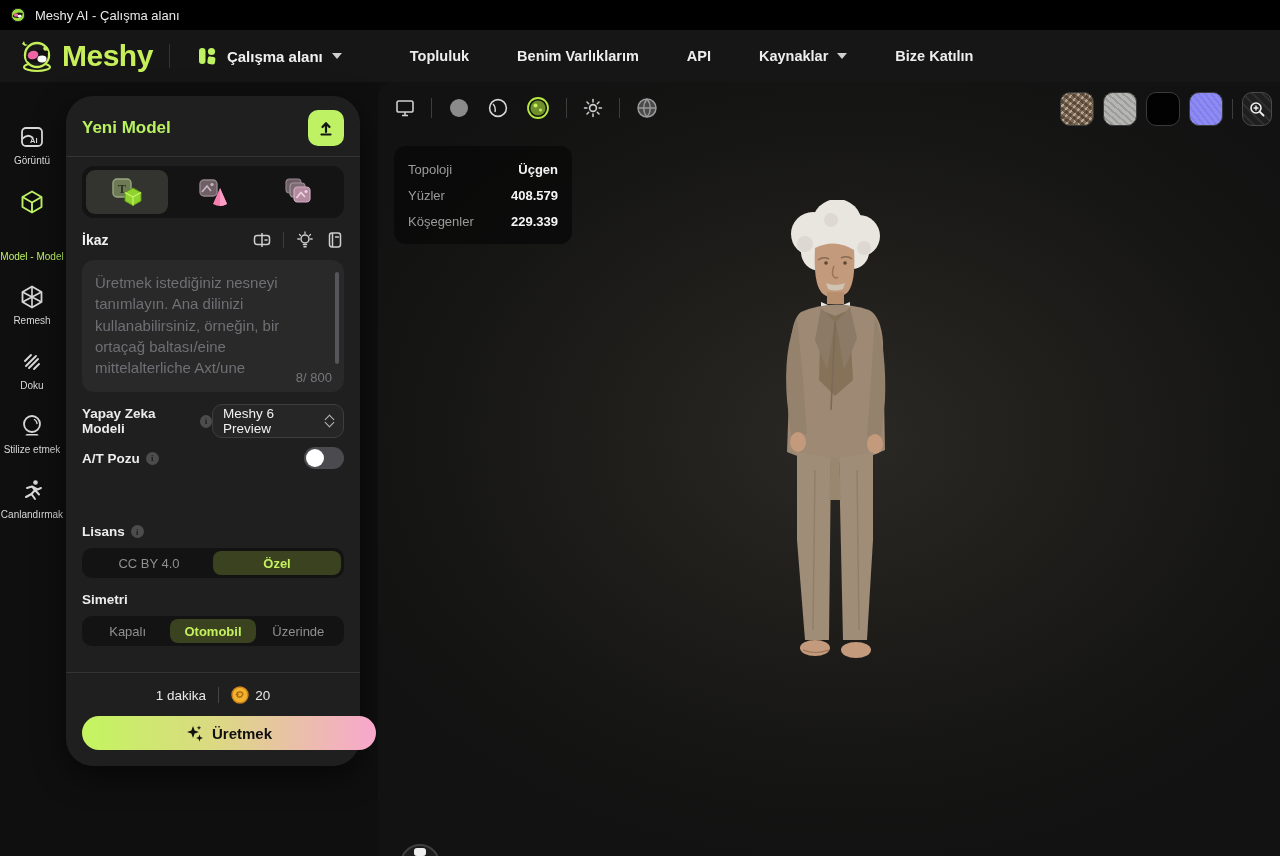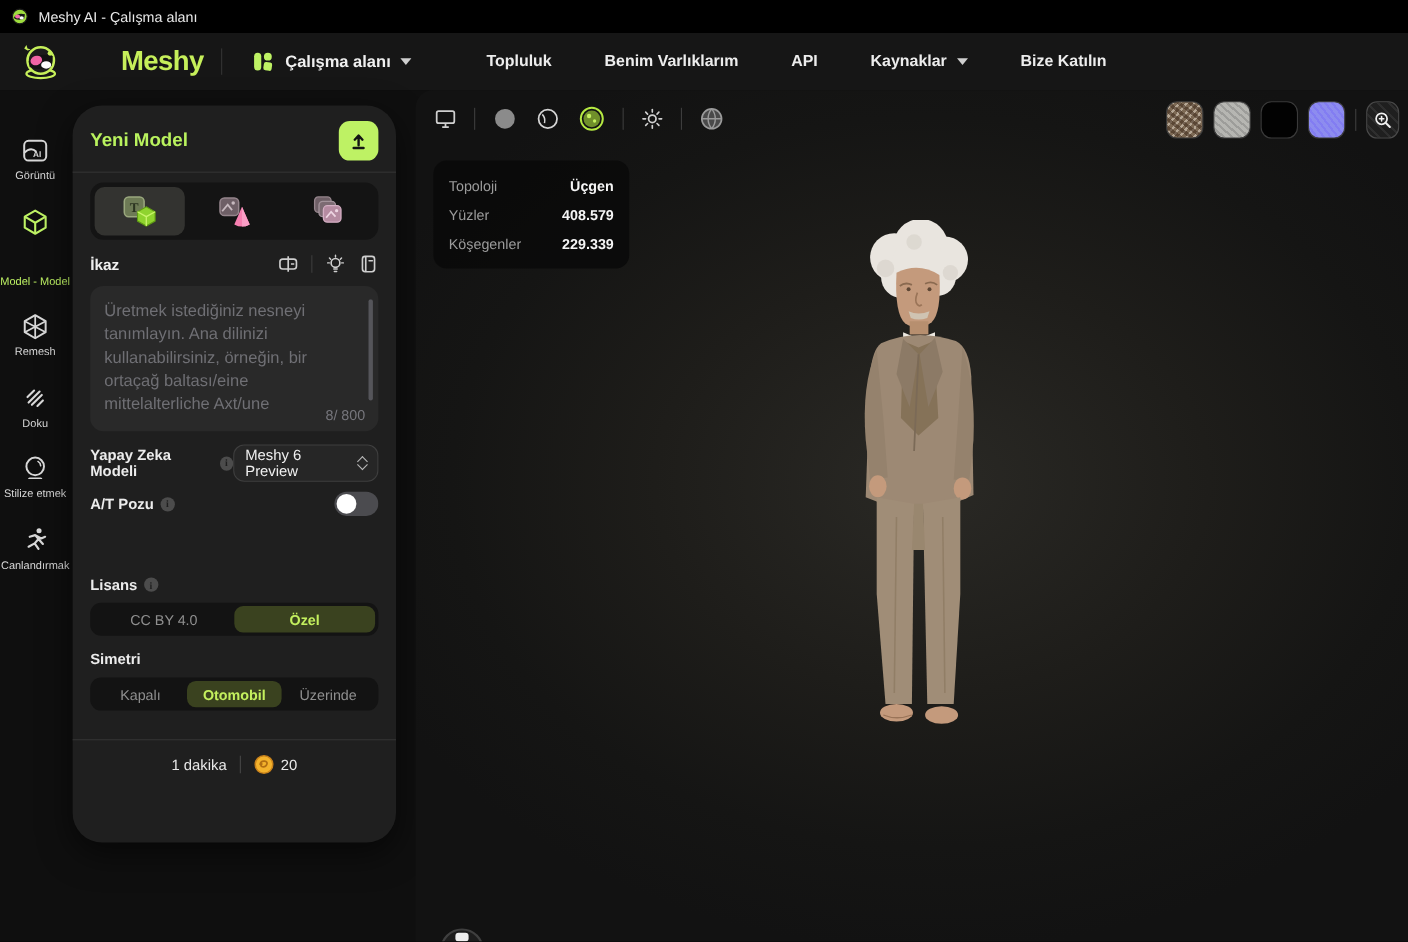--- a/index.html
+++ b/index.html
@@ -6,21 +6,21 @@
   html,body { width:1280px; height:856px; overflow:hidden; background:#0d0d0d;
     font-family:"Liberation Sans", sans-serif; color:#e5e5e5; }
 
   
   .titlebar { height:30px; background:#000; display:flex; align-items:center; gap:9px; padding-left:10px; }
   .titlebar .t-text { font-size:13px; color:#e8e8e8; }
 
   
   .navbar { height:52px; background:#161616; display:flex; align-items:center; padding:0 18px; }
   .brand { display:flex; align-items:center; gap:8px; cursor:pointer; }
-  .brand-word { font-size:25px; font-weight:bold; color:#c6ef5a; letter-spacing:-0.5px;margin-left:48px; }
+  .brand-word { font-size:30px; font-weight:bold; color:#c6ef5a; letter-spacing:-0.5px; }
   .nav-div { width:1px; height:24px; background:#333; margin:0 16px; }
   .ws-btn { display:flex; align-items:center; gap:9px; padding:6px 10px; border-radius:8px; cursor:pointer; }
   .ws-btn .ws-label { font-size:15px; font-weight:bold; color:#f0f0f0; }
   .chev { width:0; height:0; border-left:5px solid transparent; border-right:5px solid transparent; border-top:6px solid #cfcfcf; }
   .nav-links { display:flex; align-items:center; gap:48px; margin-left:58px; }
   .nav-link { font-size:14.5px; font-weight:bold; color:#ededed; cursor:pointer; display:flex; align-items:center; gap:9px; }
 
   
   .app-body { position:relative; height:774px; background:#0f0f0f; }
 
@@ -369,20 +369,28 @@
       <span class="cost-div"></span>
       <span class="cost-credits">
         <svg width="18" height="18" viewBox="0 0 18 18">
           <circle cx="9" cy="9" r="8" fill="#f3b22c"></circle>
           <circle cx="9" cy="9" r="8" fill="none" stroke="#c9821b" stroke-width="1.4"></circle>
           <path d="M5.5 9 Q6 5.5 9.5 6 Q12.5 6.5 11.5 9 Q10.5 11.5 7.5 11 Q5.5 10.5 7 8.5" fill="none" stroke="#b26f12" stroke-width="1.6" stroke-linecap="round"></path>
         </svg>
         <span>20</span>
       </span>
     </div>
+    <button class="p-abs gen-btn">
+      <svg width="18" height="18" viewBox="0 0 18 18">
+        <path d="M7 2 L8.6 6.4 L13 8 L8.6 9.6 L7 14 L5.4 9.6 L1 8 L5.4 6.4 Z" fill="#101010"></path>
+        <path d="M13.5 10.5 L14.4 13 L17 14 L14.4 15 L13.5 17.4 L12.6 15 L10 14 L12.6 13 Z" fill="#101010"></path>
+        <path d="M13 1.5 L13.6 3.2 L15.3 3.8 L13.6 4.4 L13 6.1 L12.4 4.4 L10.7 3.8 L12.4 3.2 Z" fill="#101010"></path>
+      </svg>
+      <span class="gen-label">Üretmek</span>
+    </button>
   </div>
 
   <div class="viewport">
 
     <div class="vp-toolbar">
       <span class="vp-tool">
         <svg width="22" height="22" viewBox="0 0 22 22">
             <rect x="3" y="4" width="16" height="11" rx="1.8" fill="none" stroke="#cfcfcf" stroke-width="1.6"></rect>
             <path d="M8 18.5 h6 M11 15 v3.5" stroke="#cfcfcf" stroke-width="1.6"></path>
           </svg>

